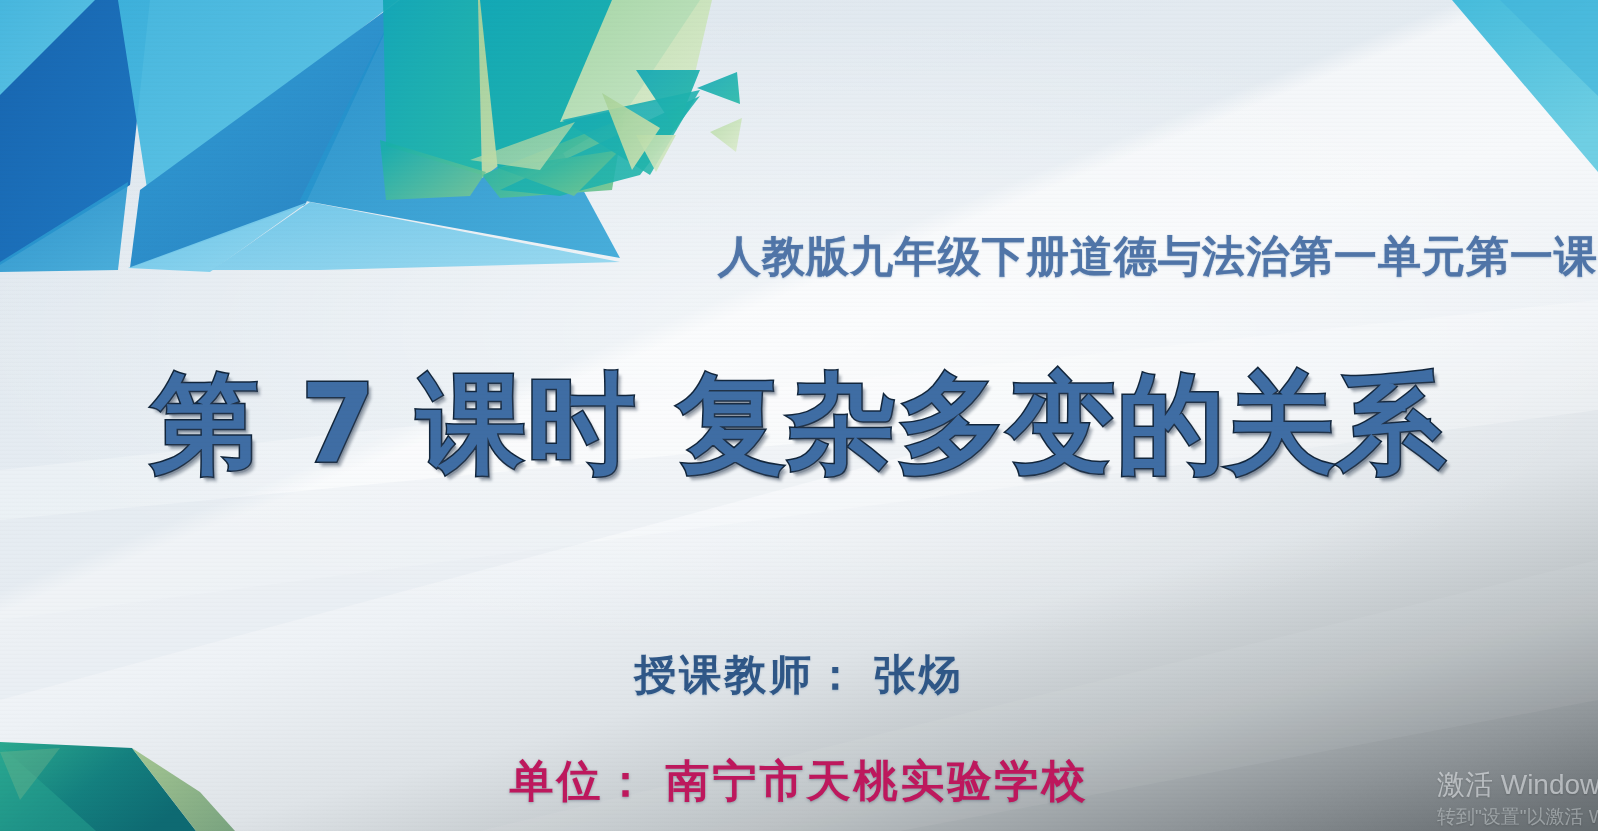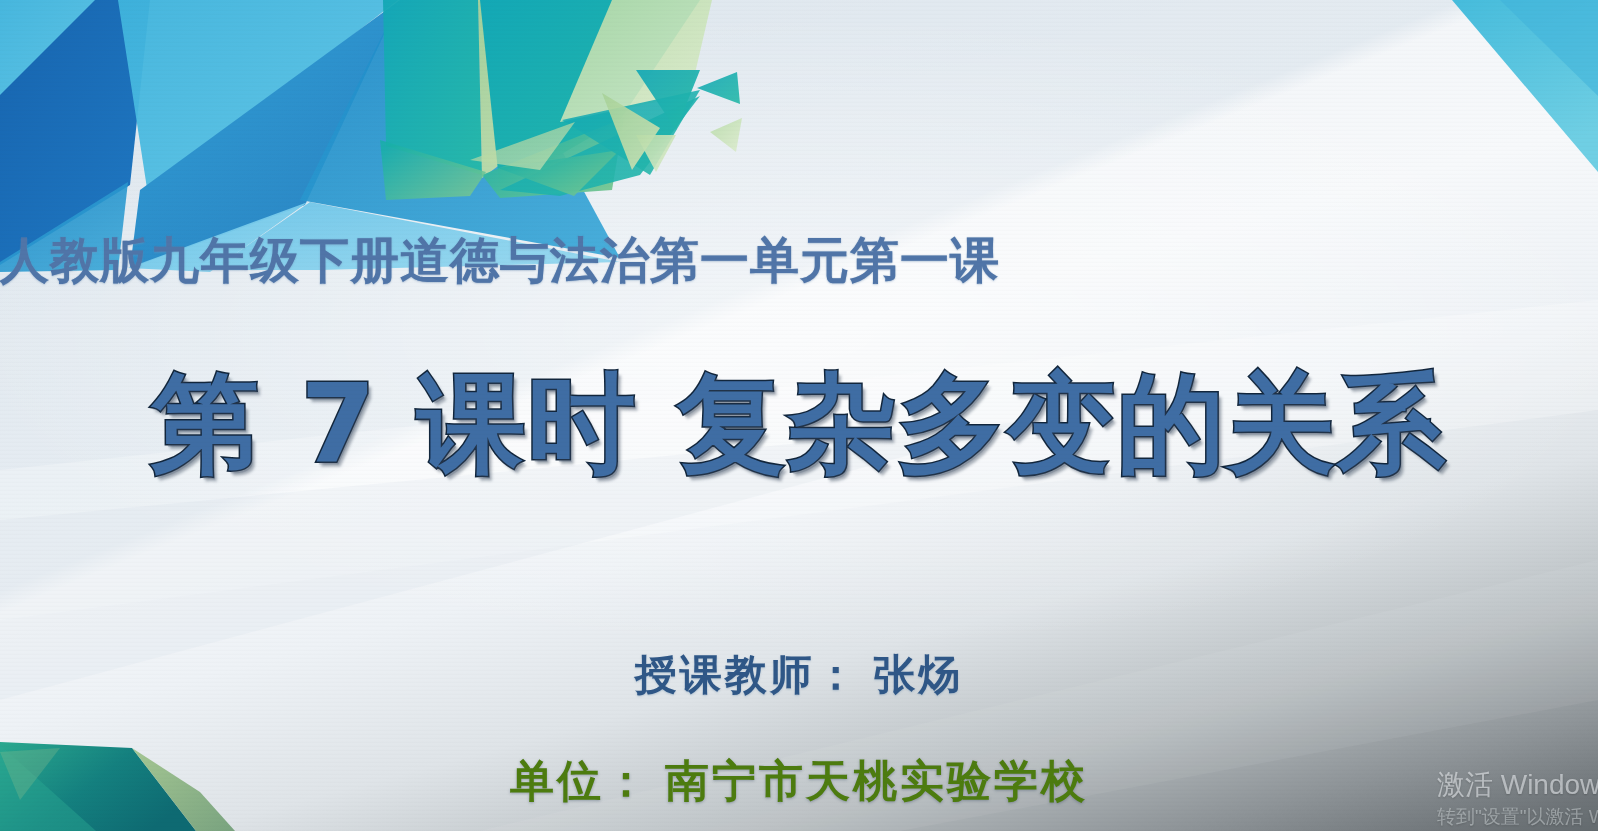--- a/index.html
+++ b/index.html
@@ -58,23 +58,23 @@
 
   
   .text-stack {
     position:absolute; left:0; top:0; width:100%; height:100%;
     display:block;
   }
 
   .subtitle {
     position:absolute;
     top:228px; left:0; width:100%;
-    text-align:left;
+    text-align:right;
     font-family:"Liberation Sans","DejaVu Sans",sans-serif;
-    font-size:49px;
+    font-size:43px;
     font-weight:600;
     letter-spacing:1px;
     color:#5075a8;
     text-shadow:
       0 0 1px rgba(90,125,170,.55),
       0 1px 2px rgba(120,150,185,.40);
     filter:blur(.35px);
     white-space:nowrap;
   }
 
@@ -93,37 +93,37 @@
     paint-order:stroke fill;
     text-shadow:
       4px 5px 3px rgba(40,55,75,.38),
       2px 3px 1px rgba(60,80,105,.28);
   }
 
   .credit {
     position:absolute;
     left:0; width:100%;
     text-align:center;
-    font-family:Liberation Serif, serif;
+    font-family:Liberation Sans, sans-serif;
     font-weight:bold;
     white-space:nowrap;
   }
   .credit-teacher {
     top:647px;
     font-size:42px;
     letter-spacing:3px;
     color:#2f5787;
     text-shadow:0 1px 2px rgba(120,150,180,.45);
     filter:blur(.2px);
   }
   .credit-school {
     top:752px;
     font-size:44px;
     letter-spacing:3px;
-    color:#4d7c0f;
+    color:#be185d;
     text-shadow:0 1px 3px rgba(35,55,80,.35);
     filter:blur(.25px);
   }
 
   
   .watermark {
     position:absolute;
     right:-34px;
     bottom:2px;
     text-align:left;

